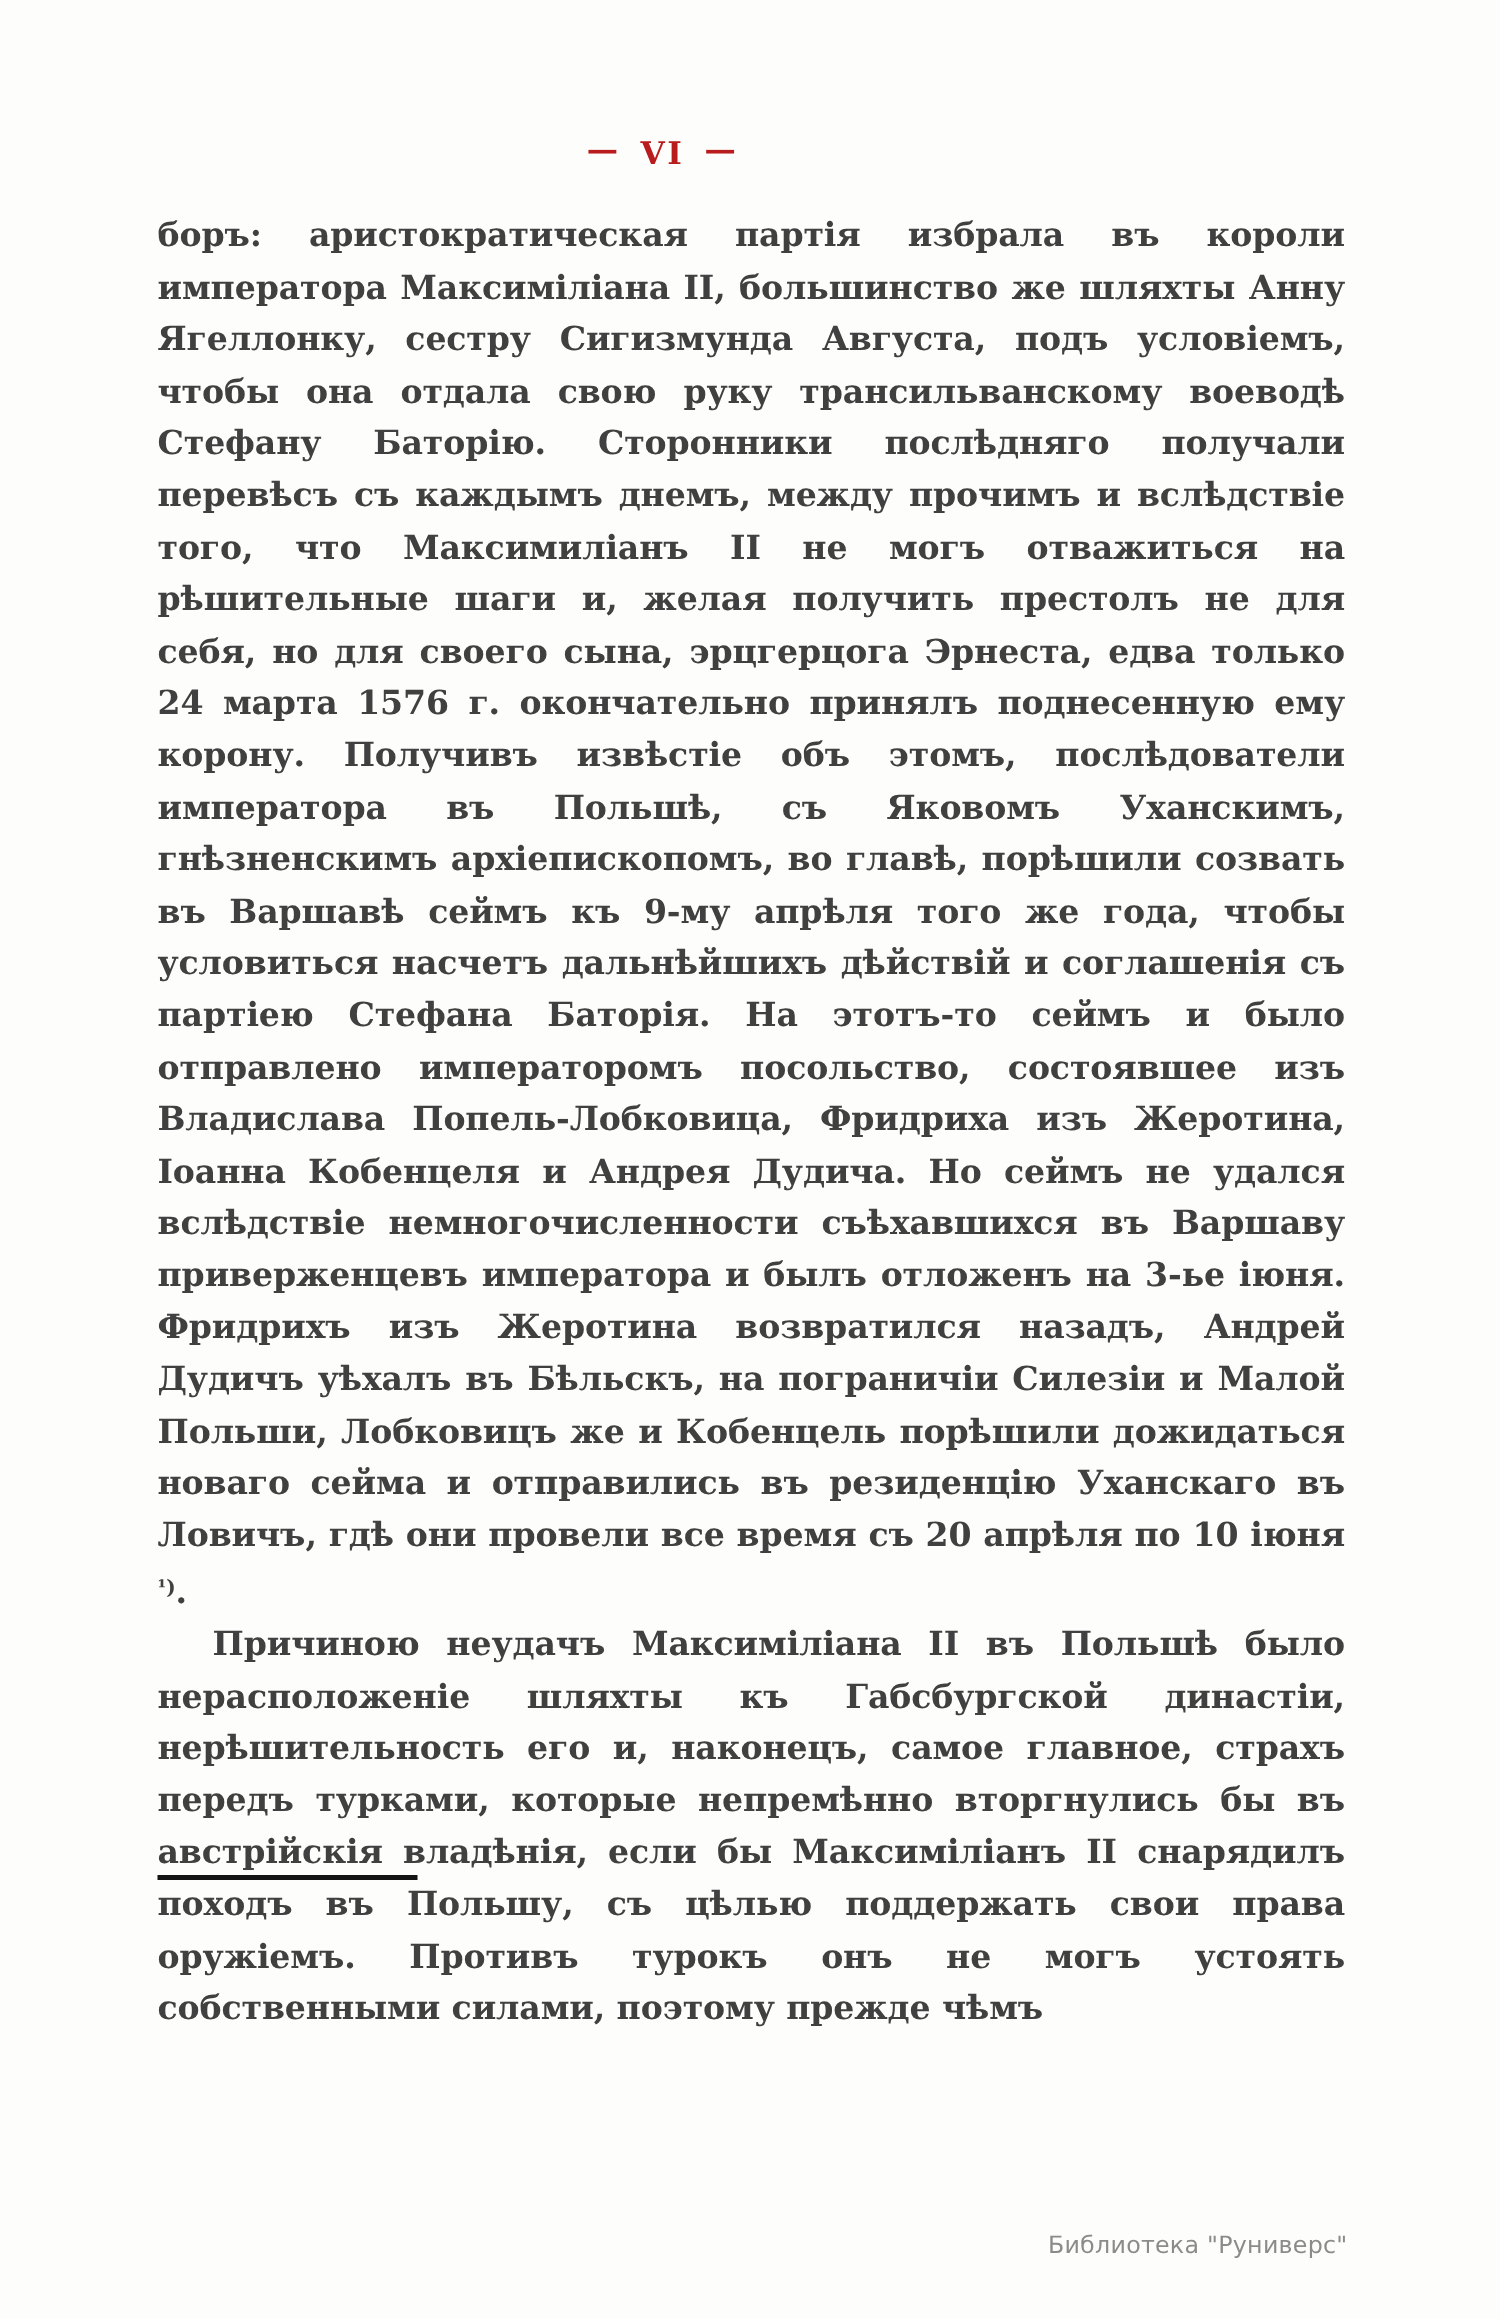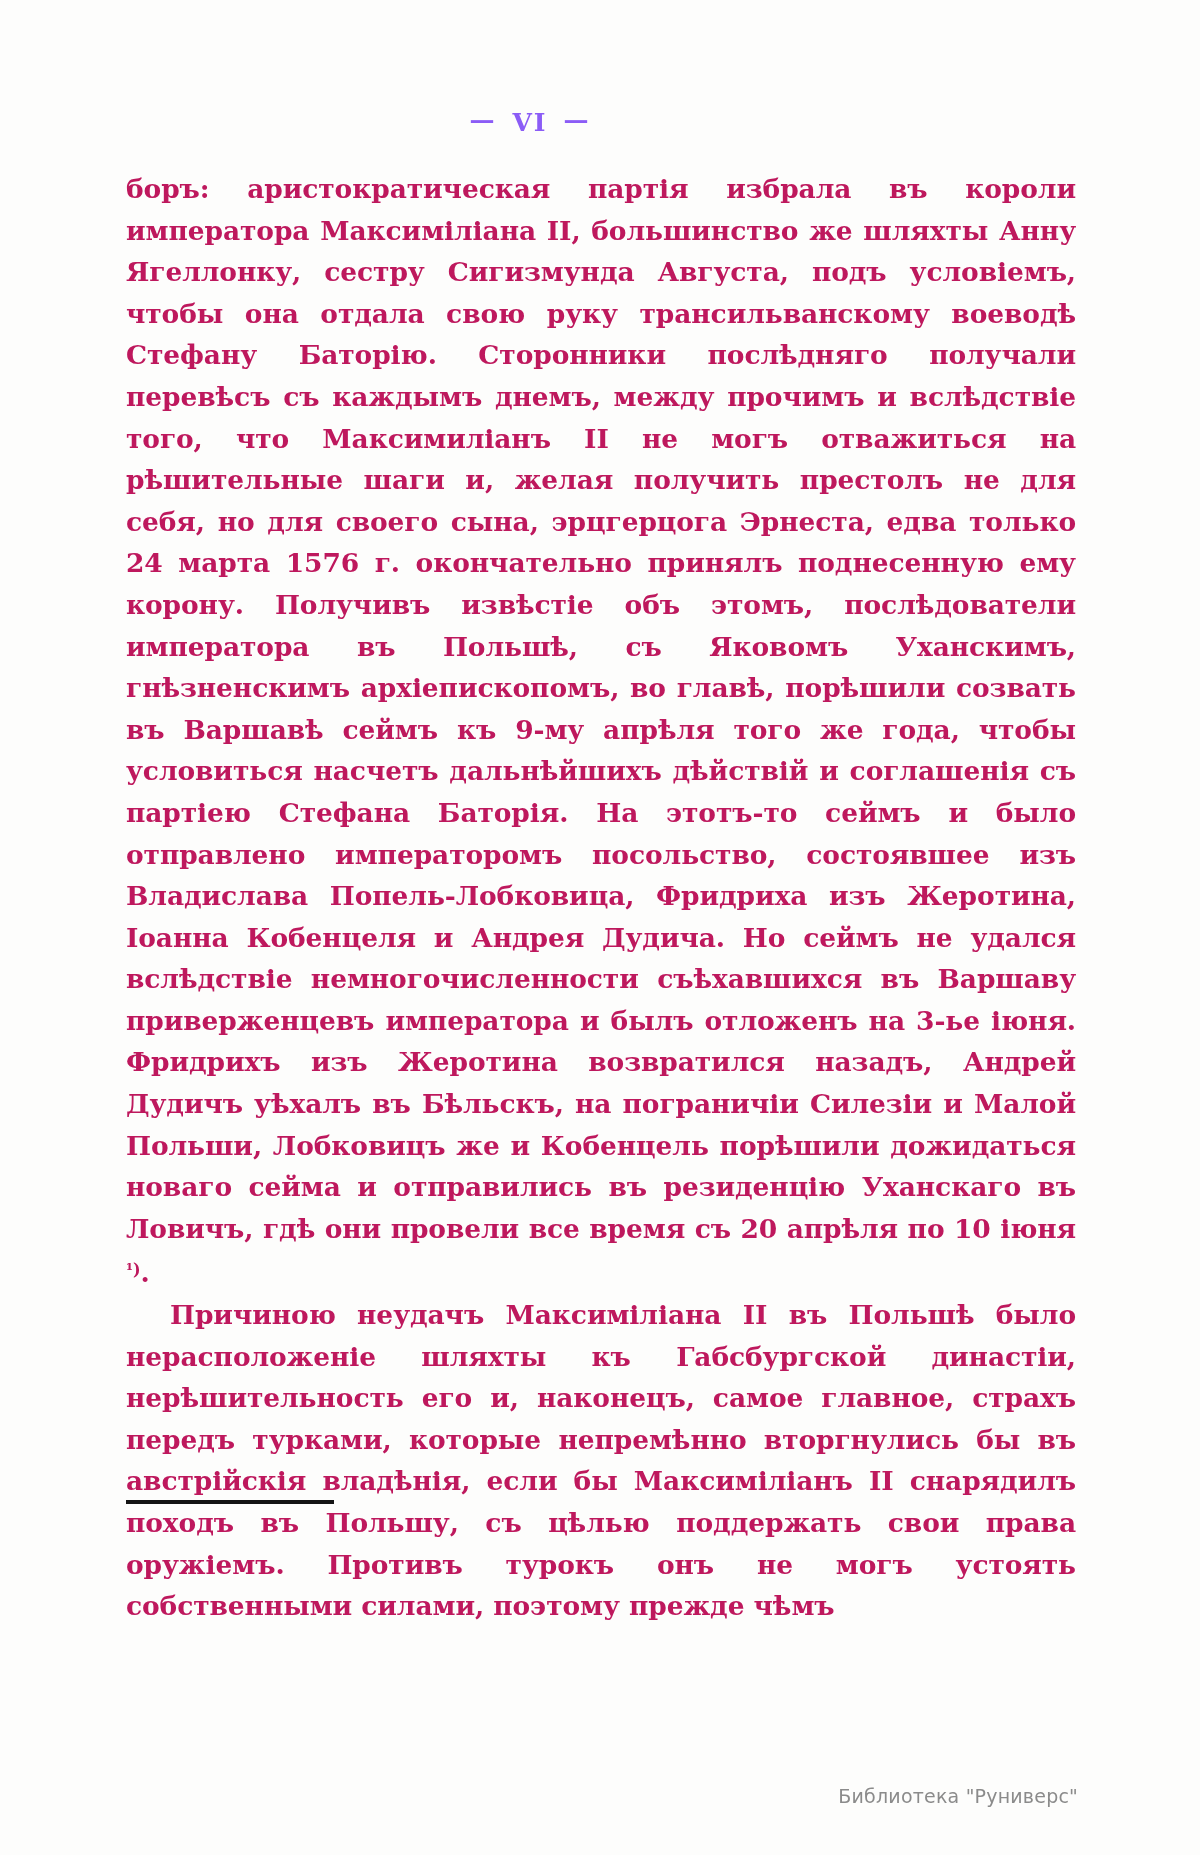--- a/index.html
+++ b/index.html
@@ -25,38 +25,38 @@
   .page-number {
     position: absolute;
     top: 105px;
     left: 0;
     width: 1060px;
     text-align: center;
     font-size: 25px;
     letter-spacing: 2px;
     font-family: "DejaVu Serif", serif;
     font-weight: 700;
-    color: #8b5cf6;
+    color: #b91c1c;
   }
   .page-number .dash {
     display: inline-block;
     margin: 0 16px;
     vertical-align: 3px;
   }
   .body-text {
     position: absolute;
     top: 168px;
     left: 126px;
     width: 950px;
     font-size: 26.5px;
     line-height: 41.6px;
     text-align: justify;
     font-family: "DejaVu Serif", serif;
     font-weight: 700;
-    color: #be185d;
+    color: #404040;
     letter-spacing: -0.1px;
   }
   .body-text p {
     margin: 0;
     text-indent: 0;
   }
   .body-text p.indent {
     text-indent: 44px;
   }
   .footnote-rule {

